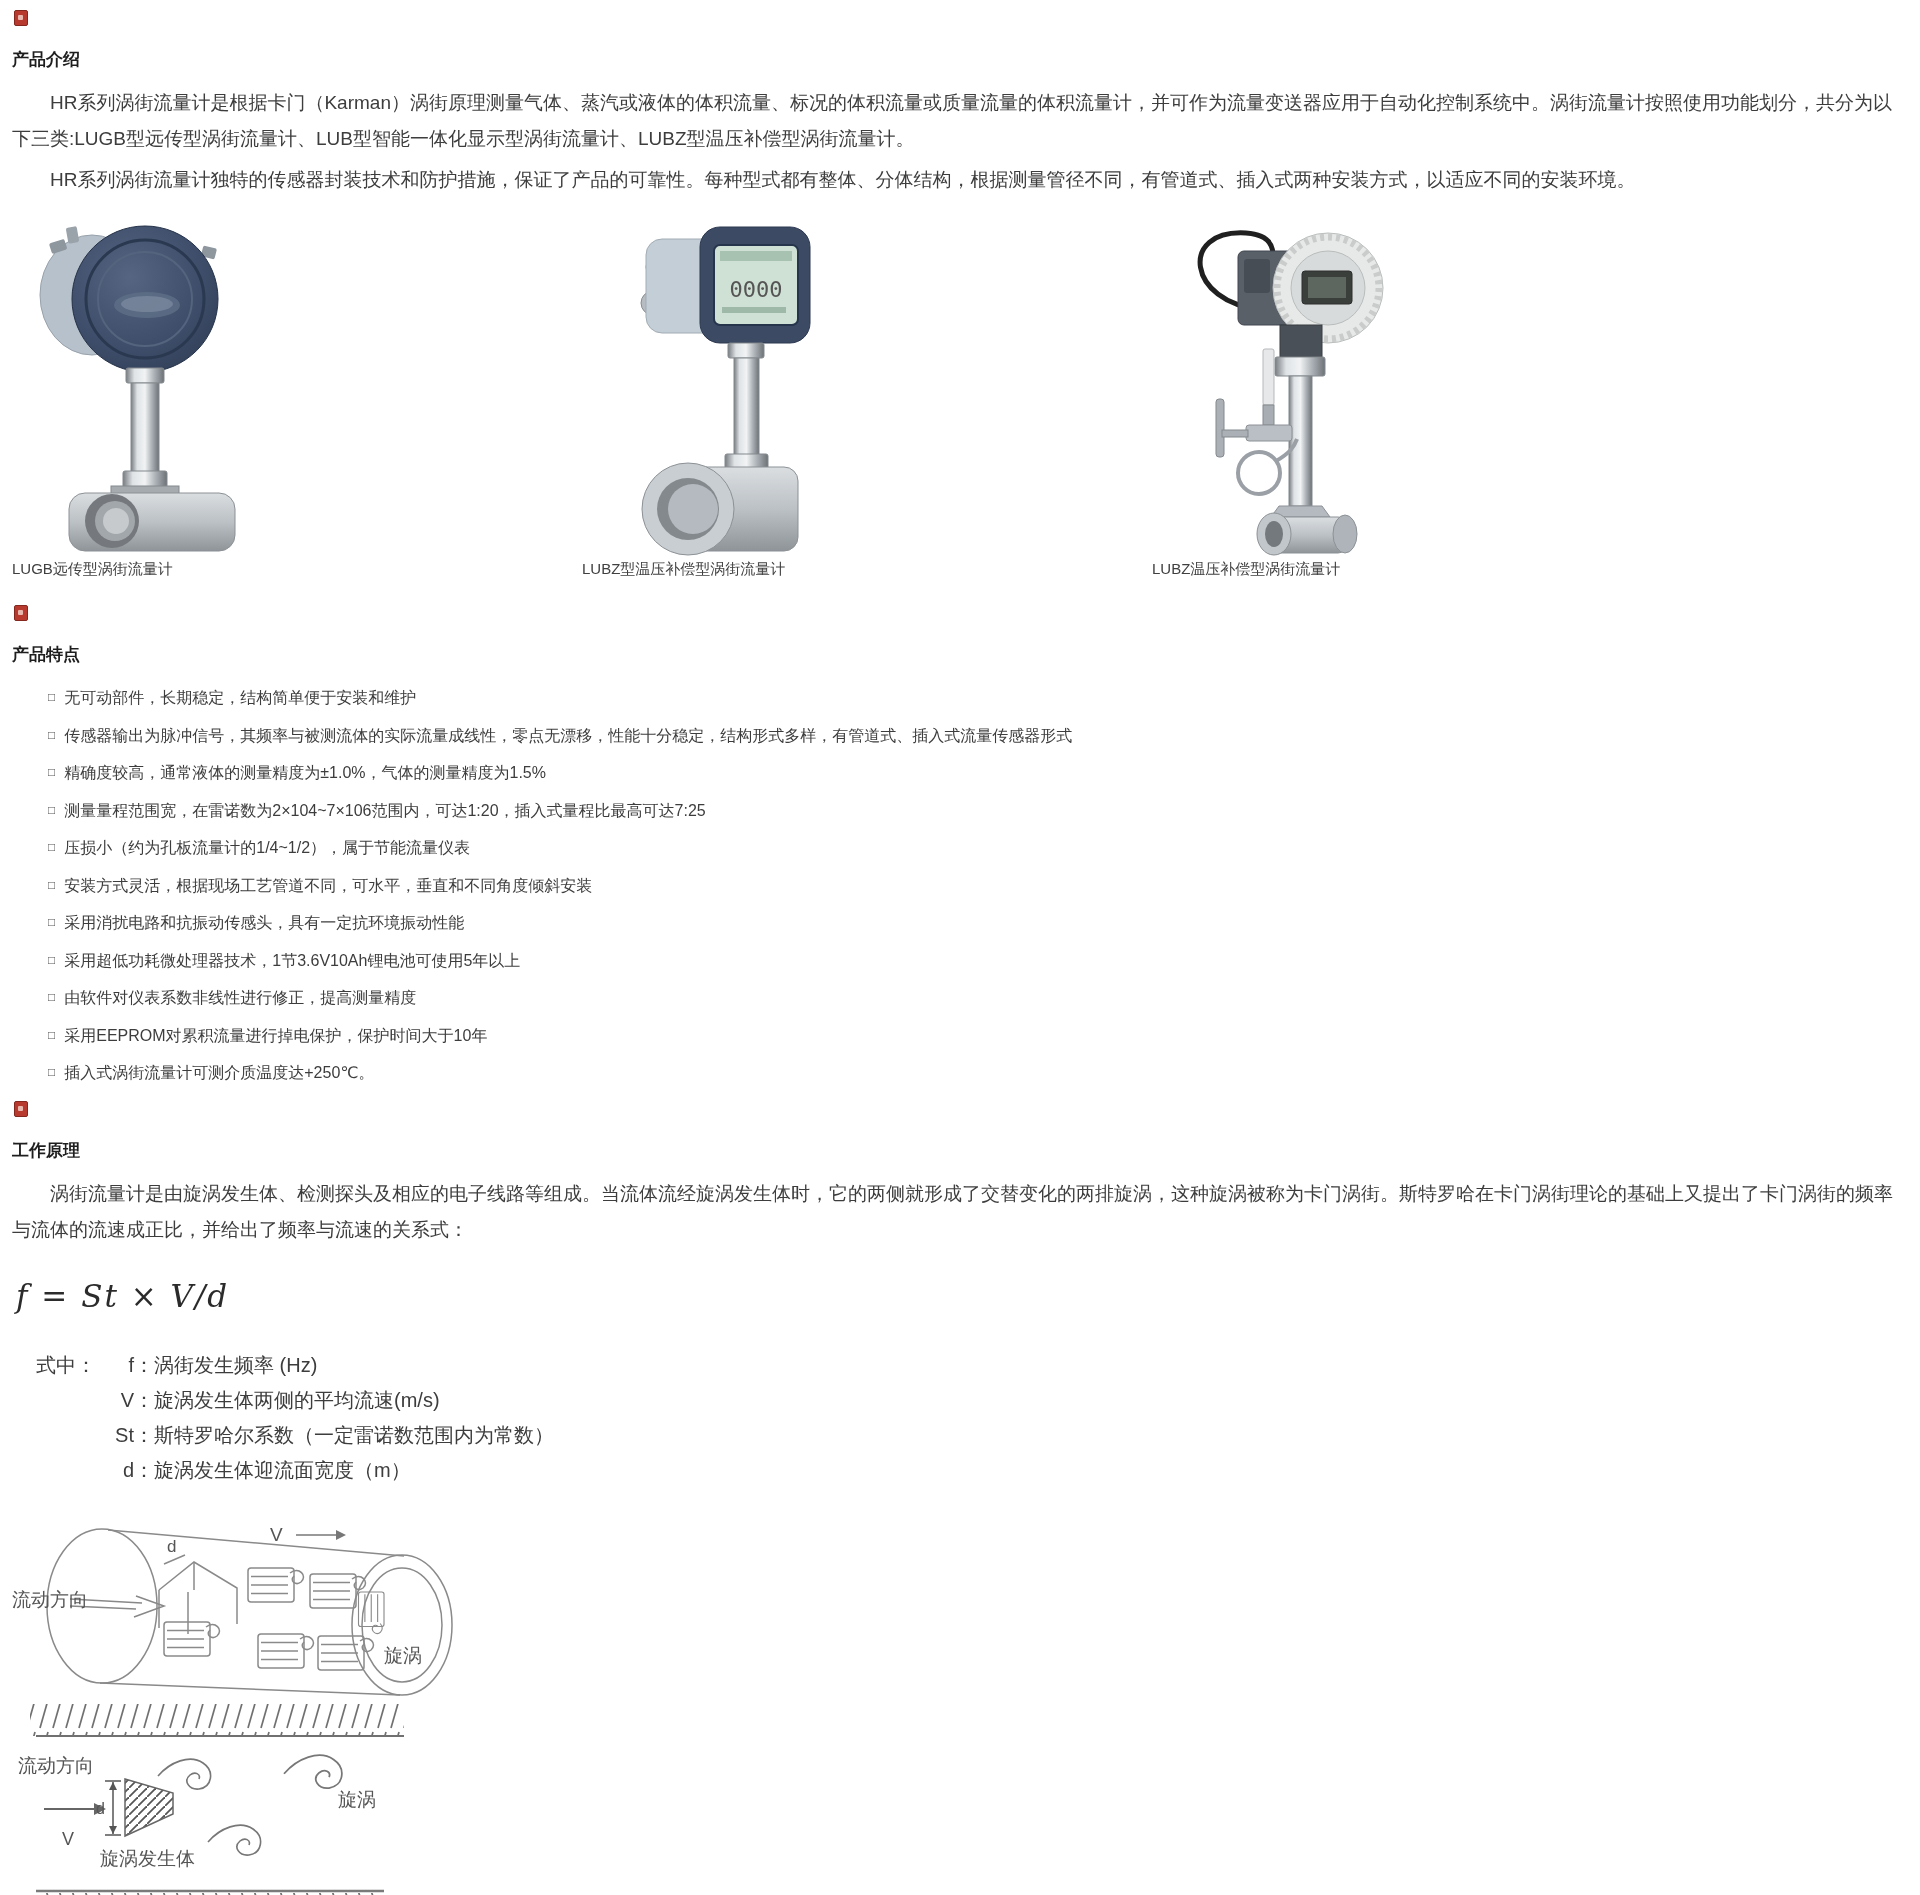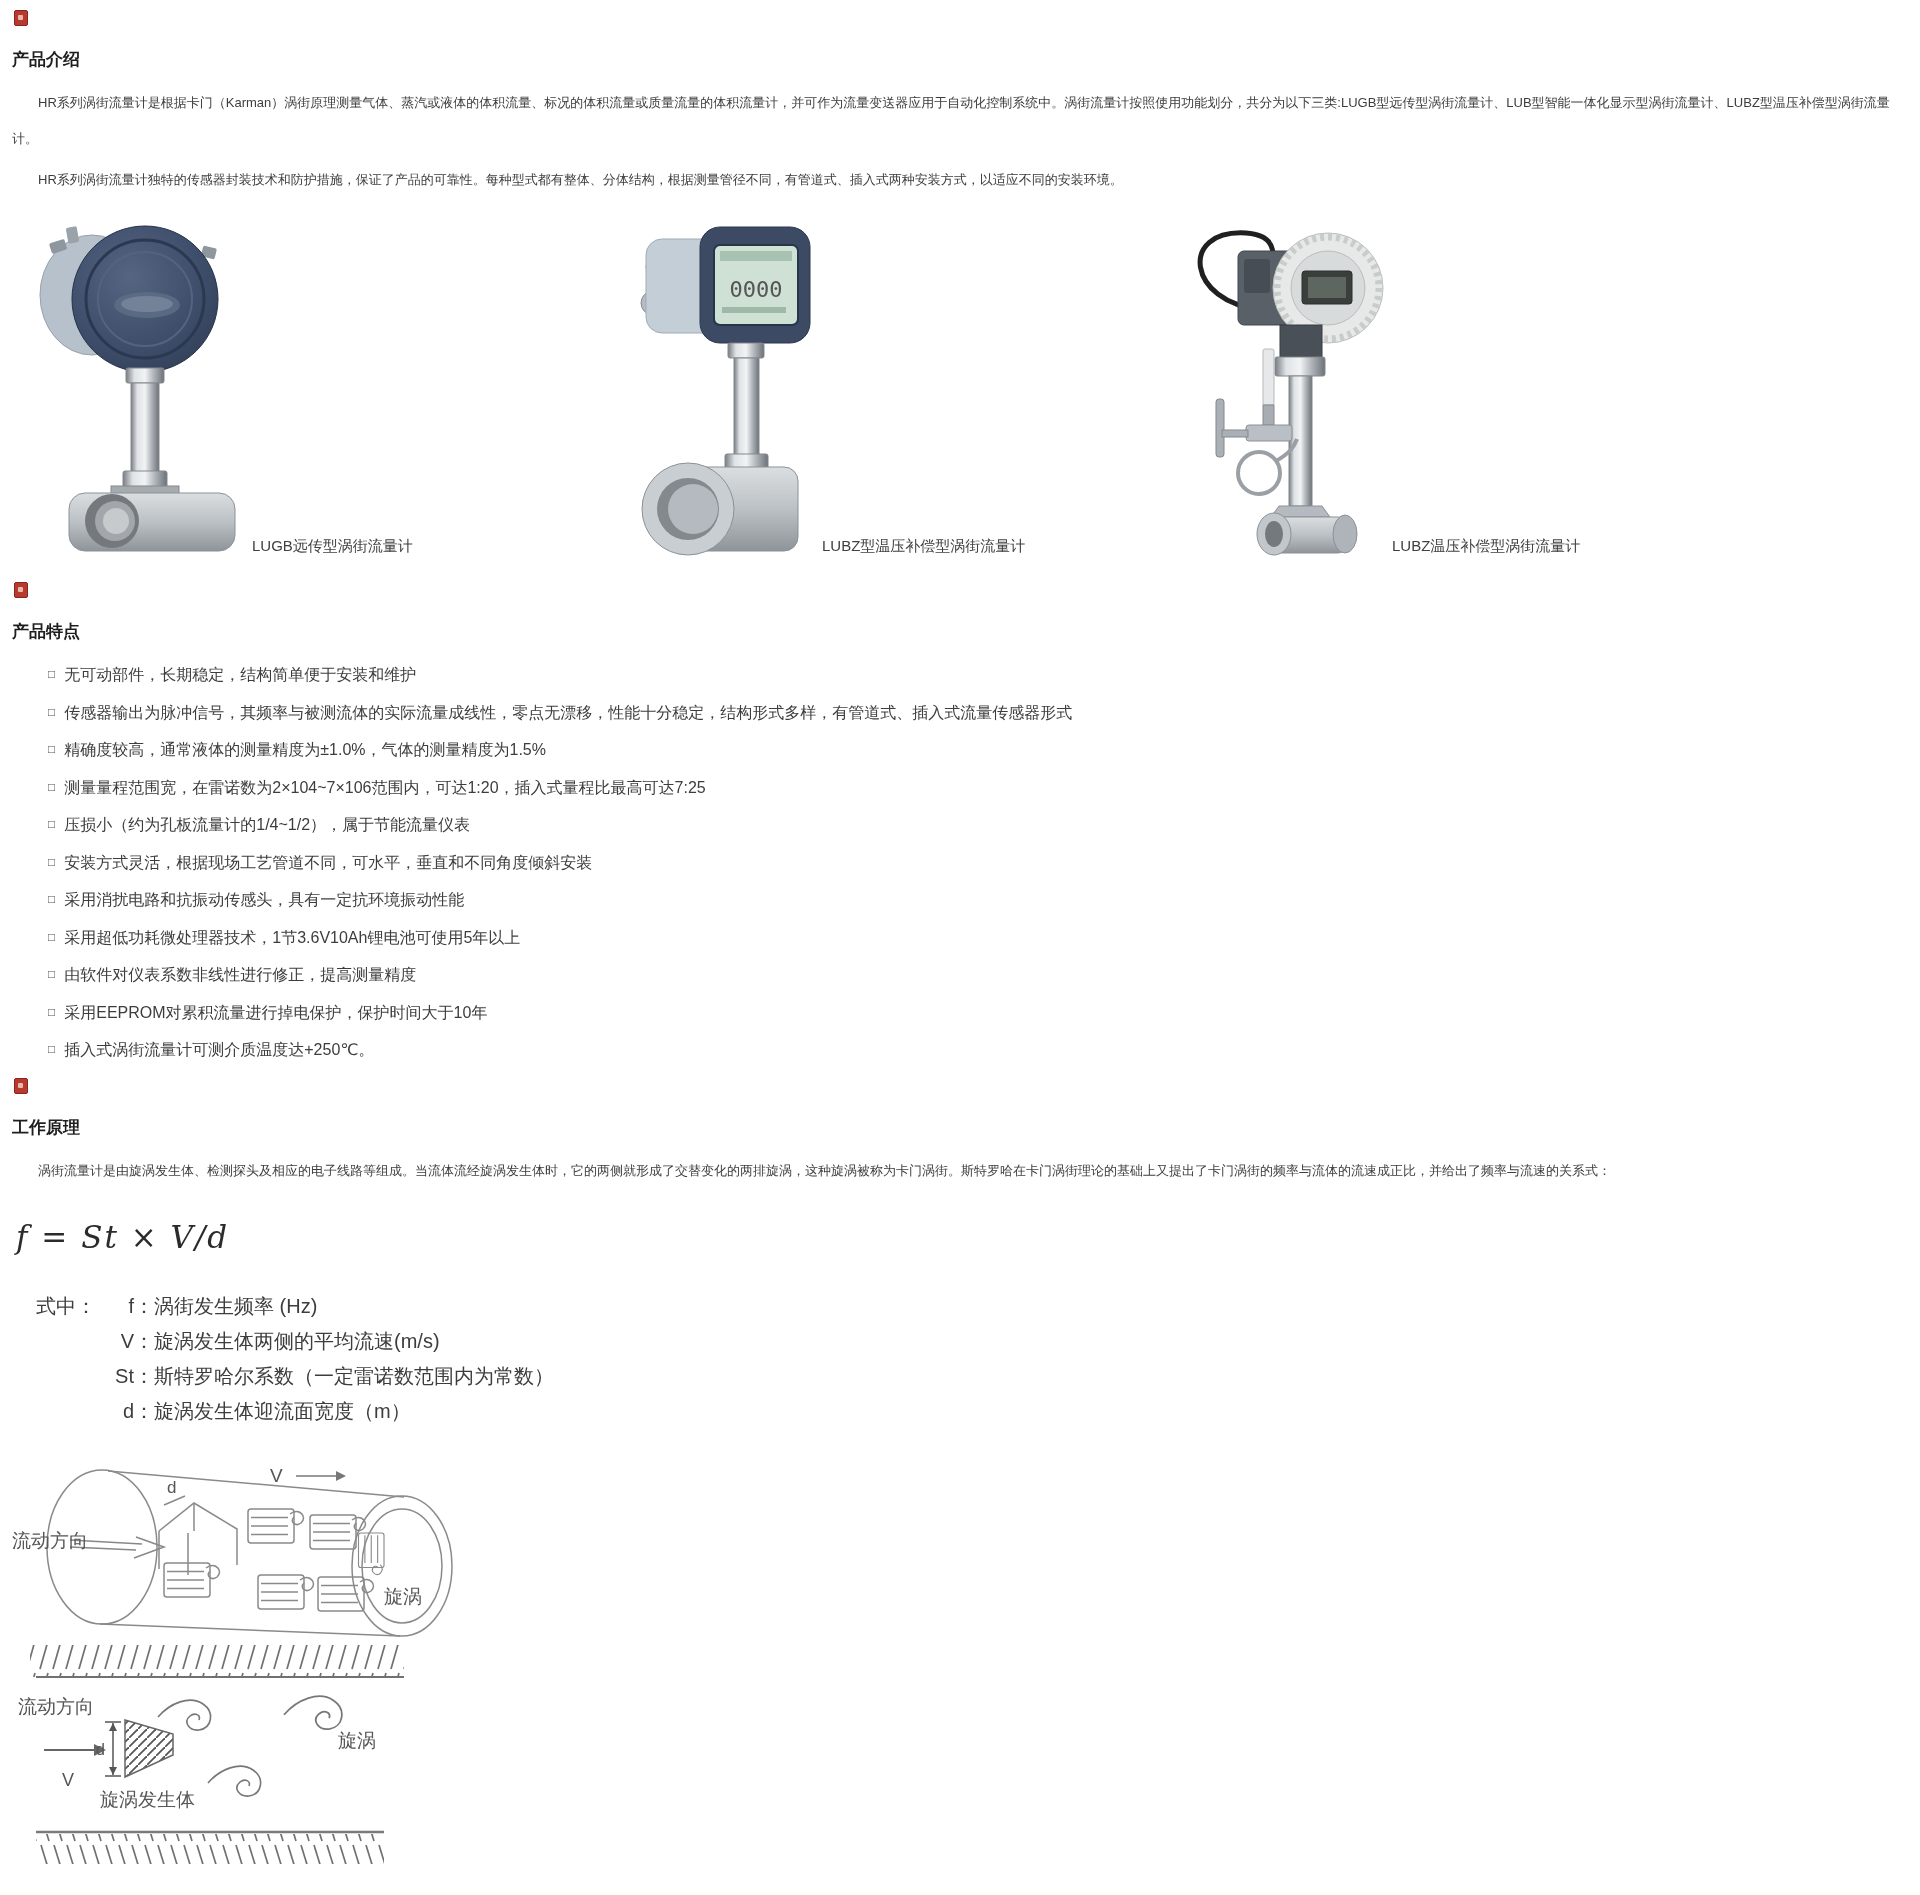--- a/index.html
+++ b/index.html
@@ -1,24 +1,24 @@
 <!DOCTYPE html>
 <html><head>
 <meta charset="utf-8">
 <style>
   html,body{margin:0;padding:0;background:#fff;}
   body{width:1920px;font-family:"Liberation Sans","DejaVu Sans",sans-serif;color:#3d3d3d;}
   .page{width:1920px;min-height:1895px;box-sizing:border-box;padding:8px 12px 0 12px;}
   .broken-icon{display:block;width:12px;height:14px;background:#b8392e;border:1px solid #84271f;border-radius:2px;position:relative;margin:2px 0 4px 2px;}
   .broken-icon::after{content:"";position:absolute;left:3px;top:4px;width:5px;height:5px;background:#e9b7ad;border-radius:1px;}
   h2.sec{font-size:17px;font-weight:bold;color:#1e1e1e;margin:22px 0 14px 0;}
-  p.para{font-size:13px;line-height:36px;margin:0 0 5px 0;text-indent:2em;}
+  p.para{font-size:19px;line-height:36px;margin:0 0 5px 0;text-indent:2em;}
   .figures{display:flex;margin:6px 0 0 0;}
   figure{margin:0;}
-  .figcol{width:570px;display:flex;flex-direction:row;align-items:flex-end;}
+  .figcol{width:570px;display:flex;flex-direction:column;align-items:flex-start;}
   .figimg{height:352px;display:flex;align-items:flex-end;}
   figcaption{font-size:15px;color:#404040;margin-top:4px;}
   .features-gap{margin-top:26px;}
   ul.features{list-style:none;margin:10px 0 0 0;padding:0 0 0 36px;}
   ul.features li{font-size:16px;line-height:36.5px;color:#3d3d3d;}
   .bullet{font-size:12px;color:#555;margin-right:9px;position:relative;top:-2px;}
   .formula{font-family:"DejaVu Serif","Liberation Serif",serif;font-style:italic;font-size:31px;color:#2b2b2b;margin:30px 0 0 4px;letter-spacing:2px;height:48px;}
   .defs{margin:22px 0 0 24px;font-size:20px;color:#3d3d3d;}
   .defrow{line-height:35px;display:flex;}
   .deflead{width:64px;}

